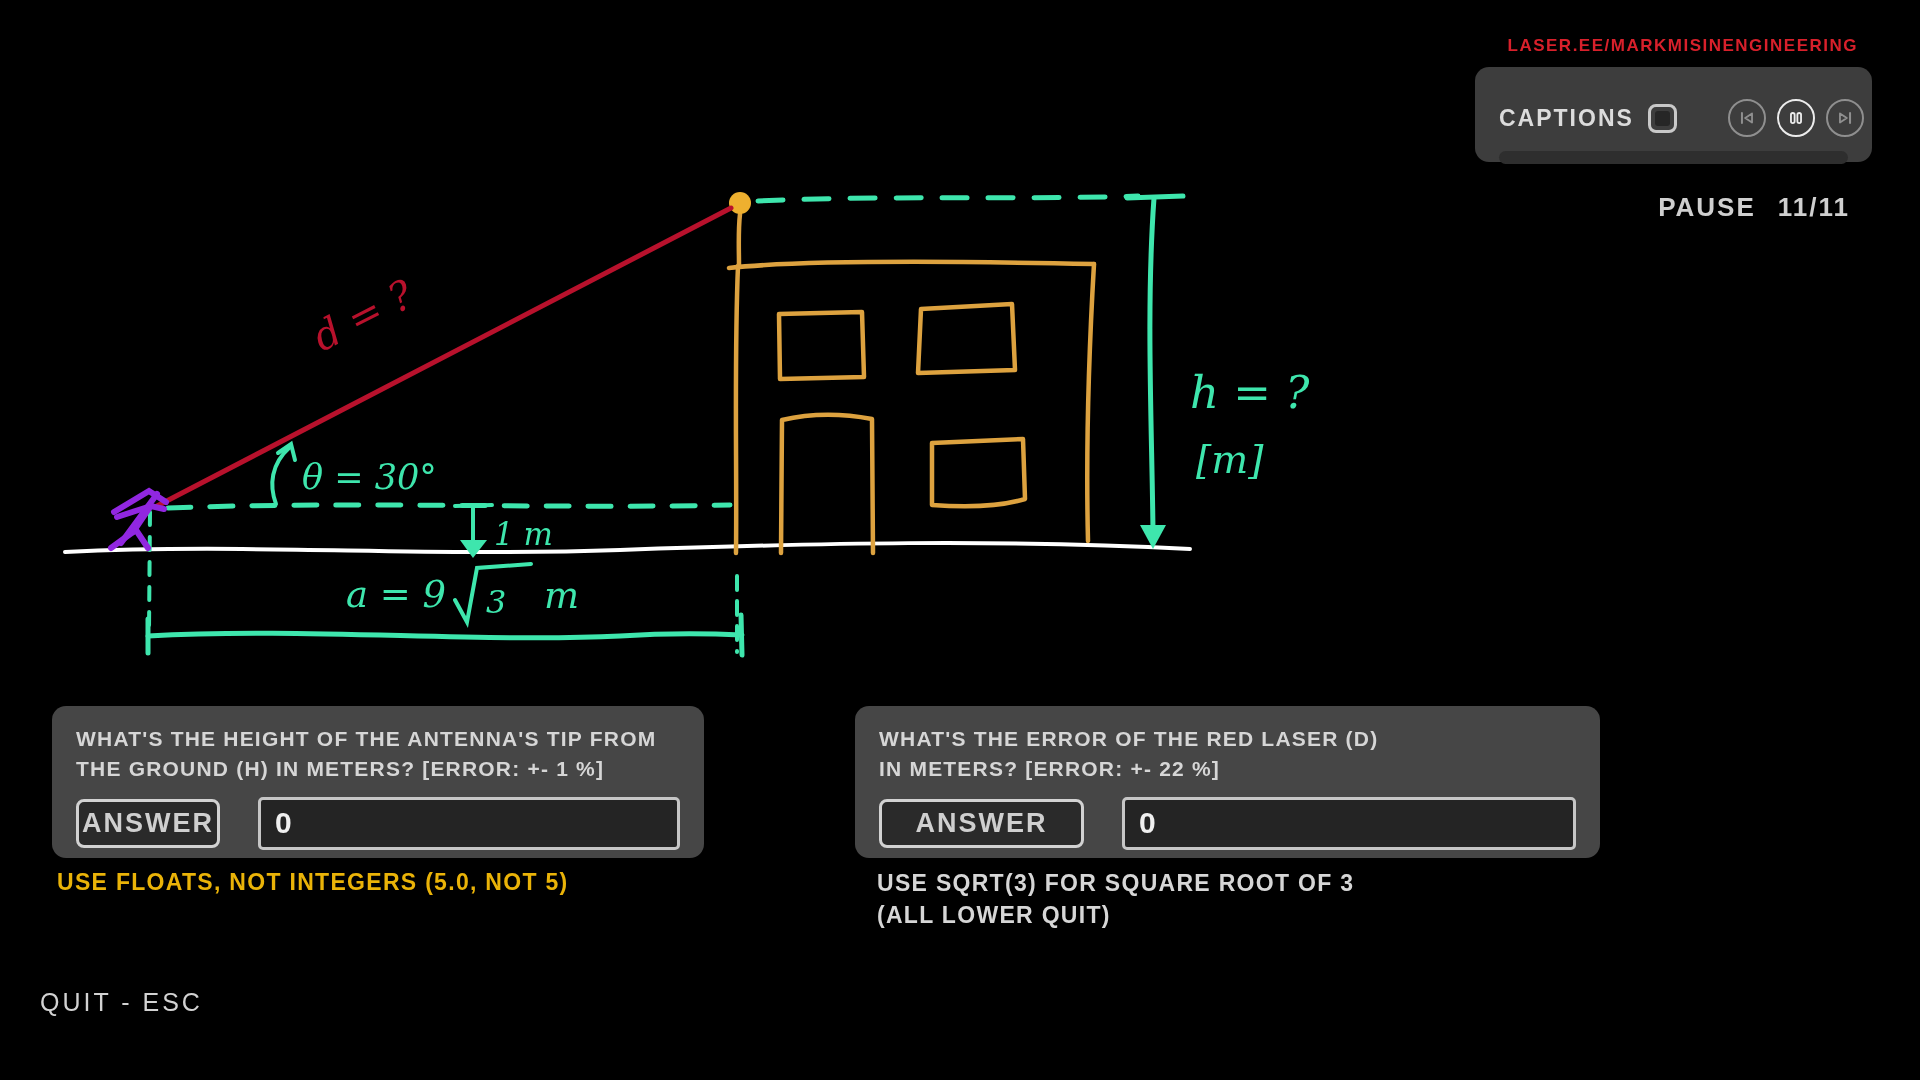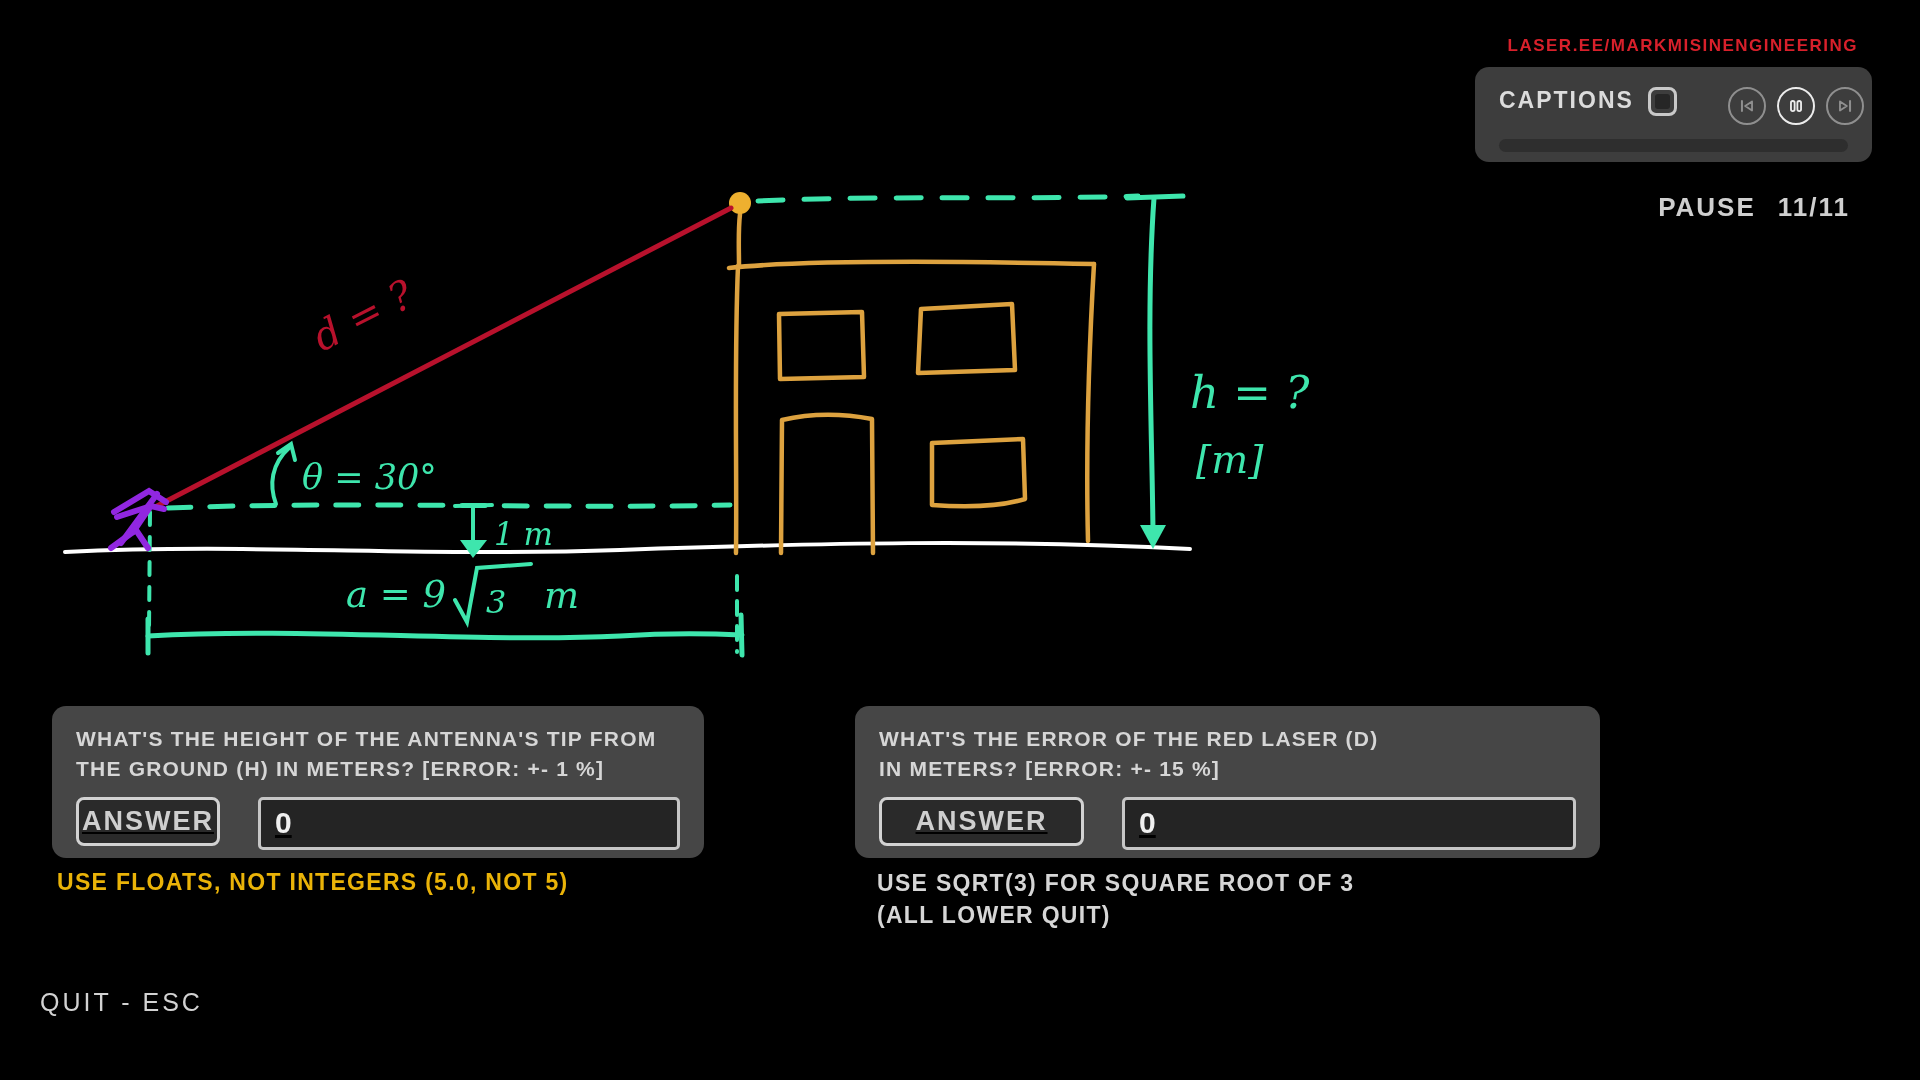--- a/index.html
+++ b/index.html
@@ -7,21 +7,21 @@
               font-family:"Liberation Sans", sans-serif; }
   .abs { position:absolute; }
 
   
   .link-text { top:36px; right:62px; color:#d8202b; font-size:17px; font-weight:700;
                letter-spacing:1.5px; }
 
   
   .player-panel { top:67px; right:48px; width:397px; height:95px; background:#3d3d3d;
                   border-radius:14px; }
-  .cap-row { display:flex; align-items:flex-start; padding:20px 8px 0 24px; }
+  .cap-row { display:flex; align-items:center; padding:20px 8px 0 24px;margin-top:12px; }
   .cap-label { color:#dcdcdc; font-size:23px; font-weight:700; letter-spacing:2px; }
   .cap-checkbox { width:29px; height:29px; border:3px solid #c9c9c9; border-radius:8px;
                   background:#3d3d3d; margin-left:14px; display:flex; align-items:center;
                   justify-content:center; cursor:pointer; }
   .cap-checkbox .inner { width:15px; height:15px; background:#262626; border-radius:3px; }
   .media-group { margin-left:auto; display:flex; gap:11px; }
   .media-btn { width:38px; height:38px; border-radius:50%; border:2.5px solid #8f8f8f;
                display:flex; align-items:center; justify-content:center; cursor:pointer;
                background:transparent; }
   .media-btn.bright { border-color:#ececec; }
@@ -32,21 +32,21 @@
   .pause-row { top:192px; right:70px; display:flex; gap:22px; color:#cfcfcf;
                font-size:26px; font-weight:700; letter-spacing:2px; }
 
   
   .q-panel { top:706px; height:152px; background:#464646; border-radius:14px;
              padding:18px 24px 0 24px; }
   .q-panel.left  { left:52px;  width:652px; }
   .q-panel.right { left:855px; width:745px; }
   .q-line { color:#d6d6d6; font-size:21px; font-weight:700; letter-spacing:1.2px;
             line-height:1.45; white-space:nowrap; }
-  .q-controls { display:flex; margin-top:12px;text-decoration:underline; }
+  .q-controls { display:flex; align-items:center; margin-top:12px; }
   .answer-btn { width:206px; height:49px; background:#2a2a2a; border:3px solid #d2d2d2;
                 border-radius:8px; color:#cfcfcf; font-family:"Liberation Sans",sans-serif;
                 font-size:27px; font-weight:700; letter-spacing:2px; cursor:pointer; }
   .answer-input { margin-left:38px; width:456px; height:53px; background:#242424;
                   border:3px solid #c6c6c6; border-radius:5px; color:#f0f0f0;
                   font-family:"Liberation Sans",sans-serif; font-size:30px; font-weight:700;
                   padding-left:14px; outline:none; }
 
   
   .note-red { top:869px; left:57px; color:#eab308; font-size:23px; font-weight:700;
@@ -164,21 +164,21 @@
   <div class="q-line">WHAT'S THE HEIGHT OF THE ANTENNA'S TIP FROM</div>
   <div class="q-line">THE GROUND (H) IN METERS? [ERROR: +- 1 %]</div>
   <div class="q-controls">
     <button class="answer-btn">ANSWER</button>
     <input class="answer-input" value="0" style="">
   </div>
 </div>
 
 <div class="abs q-panel right">
   <div class="q-line">WHAT'S THE ERROR OF THE RED LASER (D)</div>
-  <div class="q-line">IN METERS? [ERROR: +- 15 %]</div>
+  <div class="q-line">IN METERS? [ERROR: +- 22 %]</div>
   <div class="q-controls">
     <button class="answer-btn">ANSWER</button>
     <input class="answer-input" value="0" style="">
   </div>
 </div>
 
 <div class="abs note-red">USE FLOATS, NOT INTEGERS (5.0, NOT 5)</div>
 
 <div class="abs note-white">
   <div>USE SQRT(3) FOR SQUARE ROOT OF 3</div>

